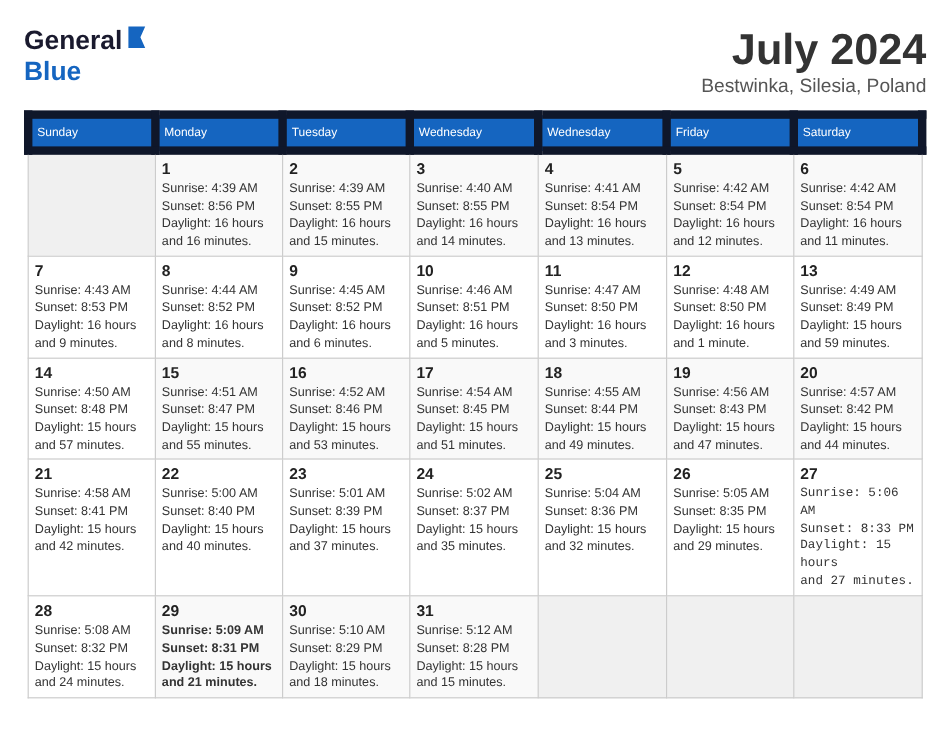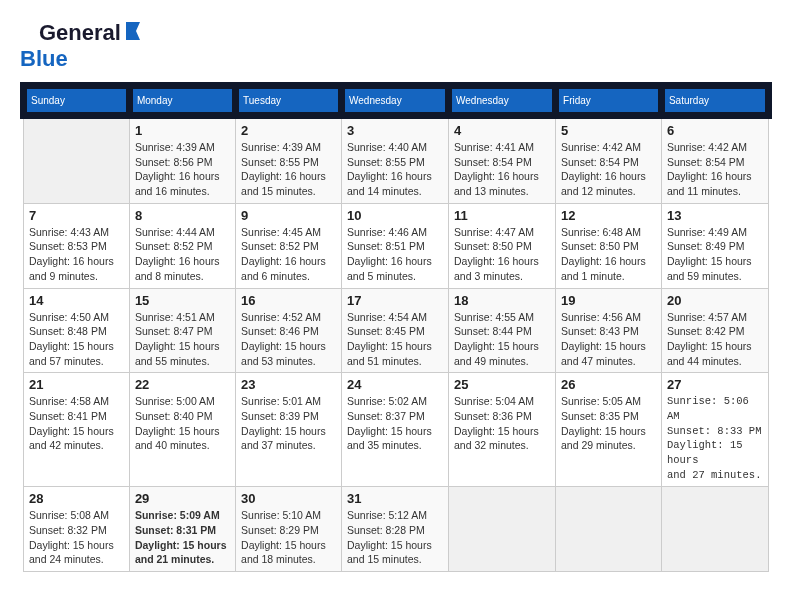--- a/index.html
+++ b/index.html
@@ -17,21 +17,20 @@
       margin-bottom: 10px;
     }
     .logo {
       display: flex;
       flex-direction: column;
       align-items: flex-start;
     }
     .logo-line1 {
       display: flex;
       align-items: flex-end;
-      margin-left: 19px;
     }
     .title-block {
       text-align: right;
     }
     .month-year {
       font-size: 36px;
       font-weight: bold;
       color: #333;
     }
     .location {
@@ -92,20 +91,24 @@
       <span style="display:inline-block;margin:0 1px;vertical-align:middle;">
         <svg width="22" height="22" viewBox="0 0 22 22">
           <polygon points="4,2 18,2 14,11 18,20 4,20" fill="#1565c0"></polygon>
         </svg>
       </span>
     </div>
     <div>
       <span style="font-size:22px;font-weight:bold;color:#1565c0;">Blue</span>
     </div>
   </div>
+  <div class="title-block">
+    <div class="month-year">July 2024</div>
+    <div class="location">Bestwinka, Silesia, Poland</div>
+  </div>
 </div>
 
 <table class="calendar">
   <thead>
     <tr>
     <th>Sunday</th>
         <th>Monday</th>
         <th>Tuesday</th>
         <th>Wednesday</th>
         <th>Wednesday</th>
@@ -190,21 +193,21 @@
         </td>
         <td>
           <div class="day-number">11</div>
           <div class="cell-content" style="white-space: pre-wrap;">Sunrise: 4:47 AM
 Sunset: 8:50 PM
 Daylight: 16 hours
 and 3 minutes.</div>
         </td>
         <td>
           <div class="day-number">12</div>
-          <div class="cell-content" style="white-space: pre-wrap;">Sunrise: 6:48 AM
+          <div class="cell-content" style="white-space: pre-wrap;">Sunrise: 4:48 AM
 Sunset: 8:50 PM
 Daylight: 16 hours
 and 1 minute.</div>
         </td>
         <td>
           <div class="day-number">13</div>
           <div class="cell-content" style="white-space: pre-wrap;">Sunrise: 4:49 AM
 Sunset: 8:49 PM
 Daylight: 15 hours
 and 59 minutes.</div>

